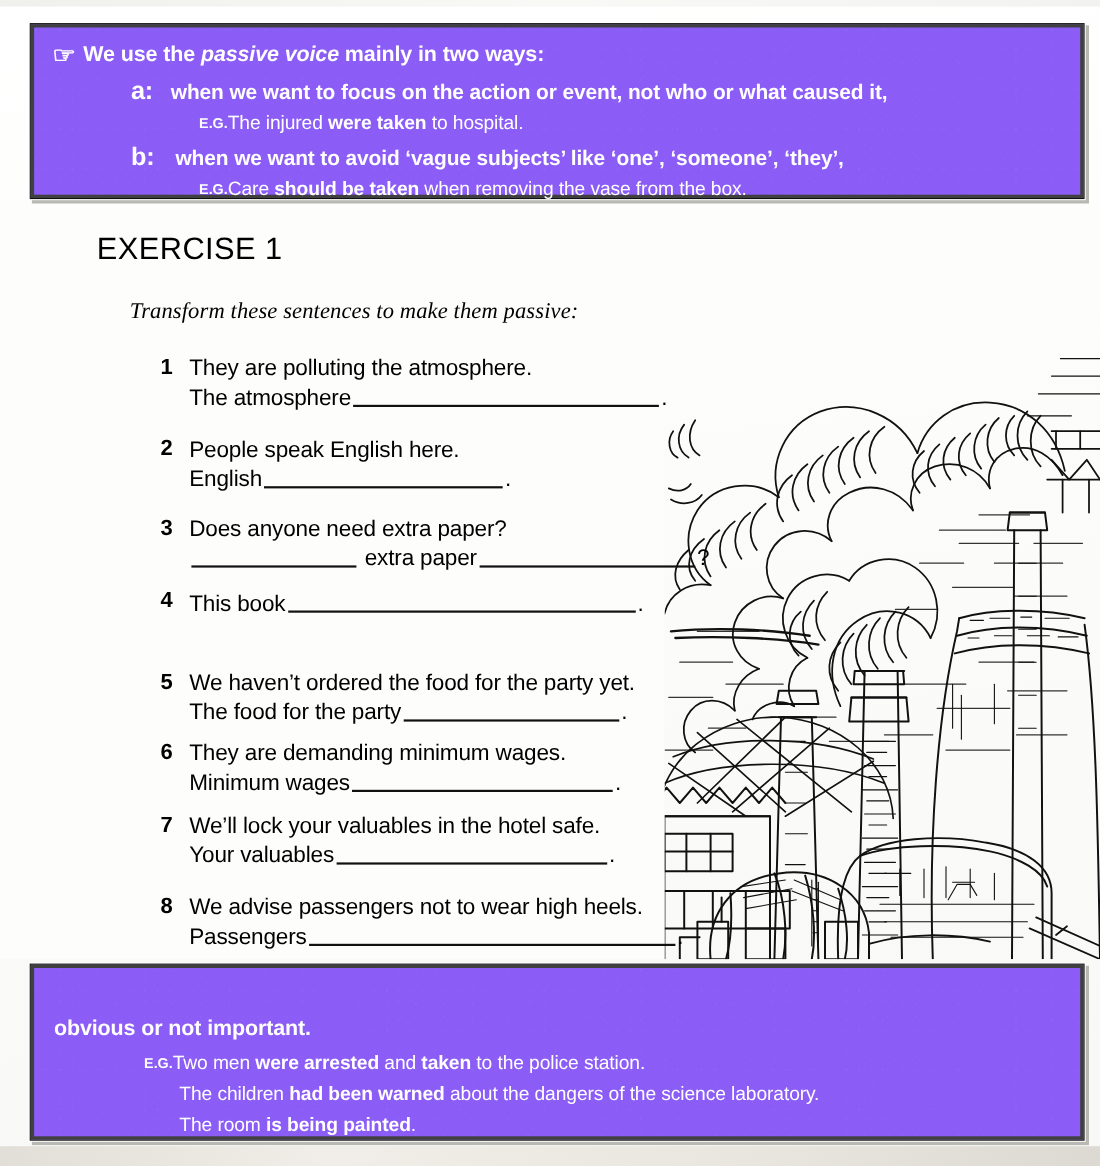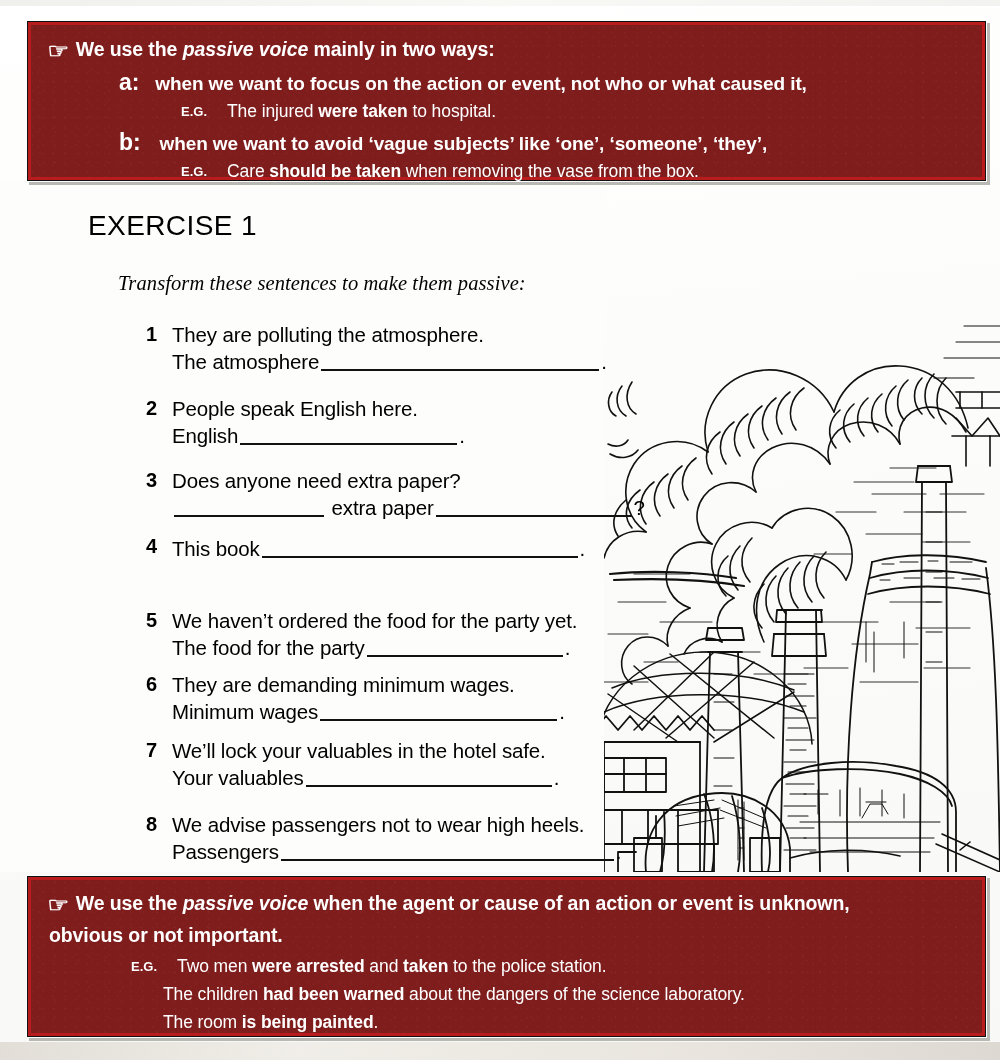--- a/index.html
+++ b/index.html
@@ -34,23 +34,23 @@
   .scan-edge-bottom {
     position: absolute;
     left: 0; bottom: 0; width: 1000px; height: 18px;
     background: linear-gradient(90deg,#dedad2,#efece6 30%,#e6e2da 70%,#d8d4cc);
     opacity: .85;
   }
 
   
   .black-box {
     position: absolute;
-    background: #7f1d1d;
+    background: #8b5cf6;
     color: #ffffff;
-    border: 3px solid #b91c1c;
+    border: 3px solid #404040;
     box-shadow: 0 0 0 2px #ffffff, 3px 3px 0 2px #b9b9b4;
     outline: 1px solid #111;
   }
   .black-box::after{
     content:"";
     position:absolute; inset:0;
     pointer-events:none;
     background-image:
       radial-gradient(circle at 12% 30%, rgba(255,255,255,.035) 0 1px, transparent 1px),
       radial-gradient(circle at 67% 70%, rgba(255,255,255,.03) 0 1px, transparent 1px),
@@ -81,21 +81,21 @@
     color: #fff;
     transform: scaleX(1.15);
   }
   .it { font-style: italic; font-weight: bold; }
   .nb { font-weight: normal; }
   .bd { font-weight: bold; }
   .eg {
     font-size: 13px;
     font-weight: bold;
     letter-spacing: 0px;
-    margin-right: 20px;
+    margin-right: 0;
     position: relative;
     top: -1px;
   }
 
   
   #box-top .row0 { position:absolute; left: 18px; top: 13px; font-size: 19.5px; }
   #box-top .rowA { position:absolute; left: 88px; top: 44px; font-size: 19px; }
   #box-top .rowAe{ position:absolute; left: 150px; top: 76px; font-size: 17.5px; }
   #box-top .rowB { position:absolute; left: 88px; top: 104px; font-size: 19px; }
   #box-top .rowBe{ position:absolute; left: 150px; top: 136px; font-size: 17.5px; }
@@ -515,23 +515,20 @@
       <div class="l2"><span>Your valuables</span><span class="blank" style="width: 246px;"></span><span>.</span></div>
     </div>
     <div class="item" style="left: 172px; top: 812px;">
       <span class="num">8</span>
       <div class="l1">We advise passengers not to wear high heels.</div>
       <div class="l2"><span>Passengers</span><span class="blank" style="width: 333px;"></span><span>.</span></div>
     </div>
   </div>
 
 <div id="box-bottom" class="black-box">
-  <div class="bb-line r1">
-    <span class="hand-icon">☞</span><span>We use the </span><span class="it">passive voice</span><span> when the agent or cause of an action or event is unknown,</span>
-  </div>
   <div class="bb-line r2">obvious or not important.</div>
 
   <div class="bb-line r3">
     <span class="eg">E.G.</span><span class="nb">Two men </span><span class="bd">were arrested</span><span class="nb"> and </span><span class="bd">taken</span><span class="nb"> to the police station.</span>
   </div>
   <div class="bb-line r4">
     <span class="nb">The children </span><span class="bd">had been warned</span><span class="nb"> about the dangers of the science laboratory.</span>
   </div>
   <div class="bb-line r5">
     <span class="nb">The room </span><span class="bd">is being painted</span><span class="nb">.</span>

